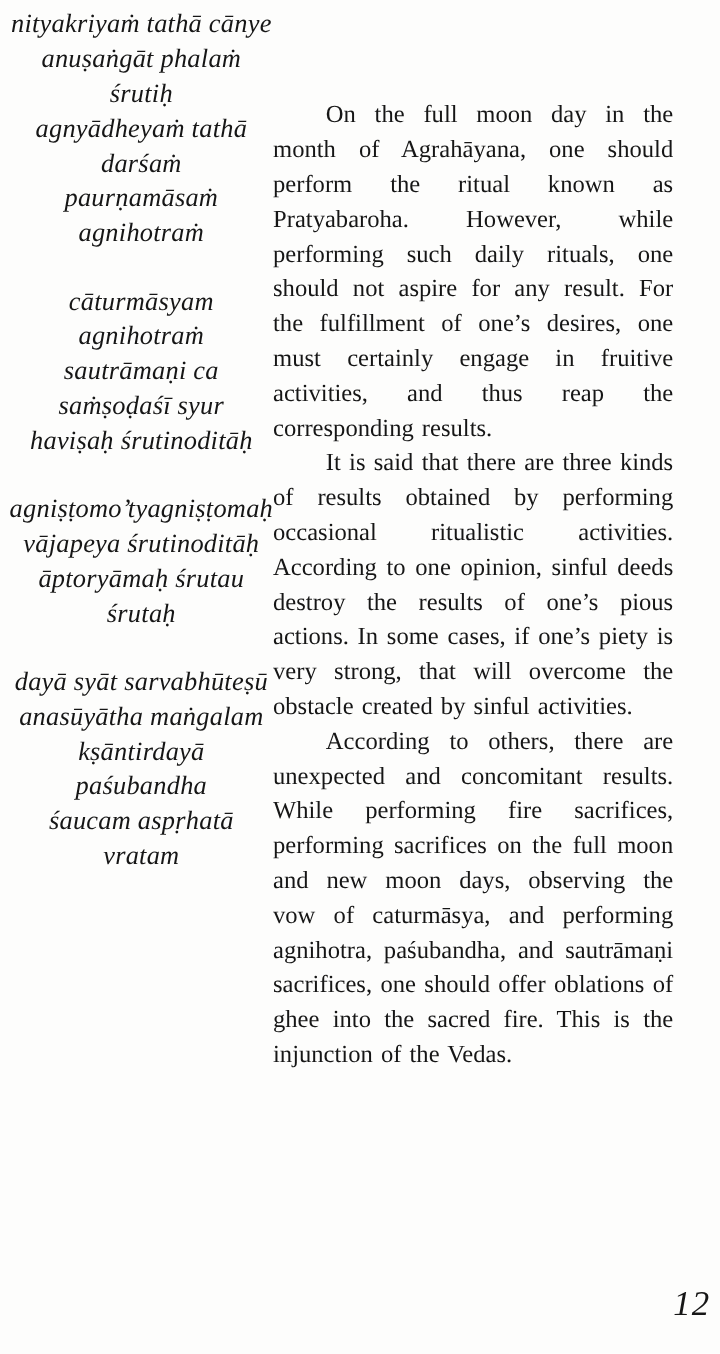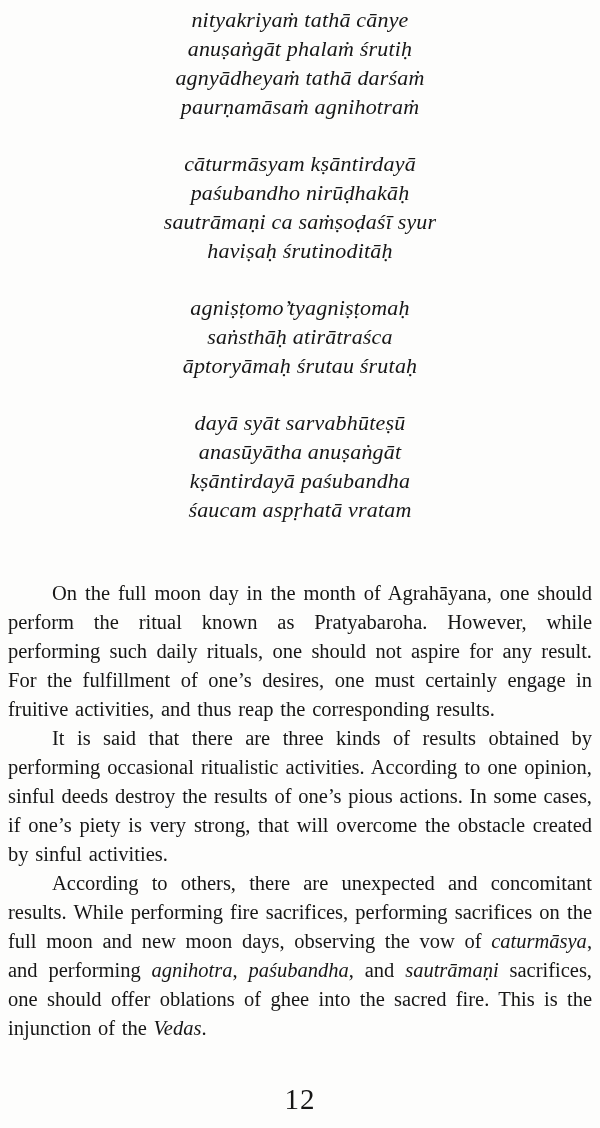--- a/index.html
+++ b/index.html
@@ -14,86 +14,85 @@
     color: #161616;
     overflow: hidden;
   }
   .page {
     width: 600px;
     height: 1128px;
     background: #fdfdfc;
     box-sizing: border-box;
     padding: 5px 8px 0 8px;
     display: flex;
-    flex-direction: column;
+    flex-direction: row;
   }
   .verses {
     text-align: center;
   }
   .stanza {
     margin-bottom: 28px;
   }
   .stanza:last-child {
     margin-bottom: 12px;
   }
   .verse-line {
     font-style: italic;
     font-size: 22px;
     line-height: 29px;
     letter-spacing: 0.2px;
   }
   .prose {
-    margin-top: 43px;
+    margin-top: 77px;
     font-size: 20.5px;
     line-height: 29px;
   }
   .paragraph {
     margin: 0;
     text-align: justify;
     text-indent: 44px;
     word-spacing: 0.08em;
   }
   .paragraph .it {
-    font-style: italic;
   }
   .folio {
     margin-top: auto;
     text-align: center;
+    font-style: italic;
     font-size: 29px;
-    padding-bottom: 12px;
+    padding-bottom: 24px;
     letter-spacing: 1px;
   }
 </style>
 </head>
 <body>
 
 <div class="page">
 
   <div class="verses">
 
   <div class="stanza">
         <div class="verse-line">nityakriyaṁ tathā cānye</div>
         <div class="verse-line">anuṣaṅgāt phalaṁ śrutiḥ</div>
         <div class="verse-line">agnyādheyaṁ tathā darśaṁ</div>
         <div class="verse-line">paurṇamāsaṁ agnihotraṁ</div>
       </div>
       <div class="stanza">
-        <div class="verse-line">cāturmāsyam kṣāntirdayā</div>
-        <div class="verse-line">paśubandho nirūḍhakāḥ</div>
+        <div class="verse-line">cāturmāsyam agnihotraṁ</div>
         <div class="verse-line">sautrāmaṇi ca saṁṣoḍaśī syur</div>
         <div class="verse-line">haviṣaḥ śrutinoditāḥ</div>
       </div>
       <div class="stanza">
         <div class="verse-line">agniṣṭomo’tyagniṣṭomaḥ</div>
-        <div class="verse-line">saṅsthāḥ atirātraśca</div>
+        <div class="verse-line">vājapeya śrutinoditāḥ</div>
         <div class="verse-line">āptoryāmaḥ śrutau śrutaḥ</div>
       </div>
       <div class="stanza">
         <div class="verse-line">dayā syāt sarvabhūteṣū</div>
-        <div class="verse-line">anasūyātha anuṣaṅgāt</div>
+        <div class="verse-line">anasūyātha maṅgalam</div>
         <div class="verse-line">kṣāntirdayā paśubandha</div>
         <div class="verse-line">śaucam aspṛhatā vratam</div>
       </div>
     </div>
 
   <div class="prose">
 
   <p class="paragraph"><span>On the full moon day in the month of Agrahāyana, one should perform the ritual known as Pratyabaroha. However, while performing such daily rituals, one should not aspire for any result. For the fulfillment of one’s desires, one must certainly engage in fruitive activities, and thus reap the corresponding results.</span></p>
       <p class="paragraph"><span>It is said that there are three kinds of results obtained by performing occasional ritualistic activities. According to one opinion, sinful deeds destroy the results of one’s pious actions. In some cases, if one’s piety is very strong, that will overcome the obstacle created by sinful activities.</span></p>
       <p class="paragraph"><span>According to others, there are unexpected and concomitant results. While performing fire sacrifices, performing sacrifices on the full moon and new moon days, observing the vow of </span><span class="it">caturmāsya</span><span>, and performing </span><span class="it">agnihotra</span><span>, </span><span class="it">paśubandha</span><span>, and </span><span class="it">sautrāmaṇi</span><span> sacrifices, one should offer oblations of ghee into the sacred fire. This is the injunction of the </span><span class="it">Vedas</span><span>.</span></p>

